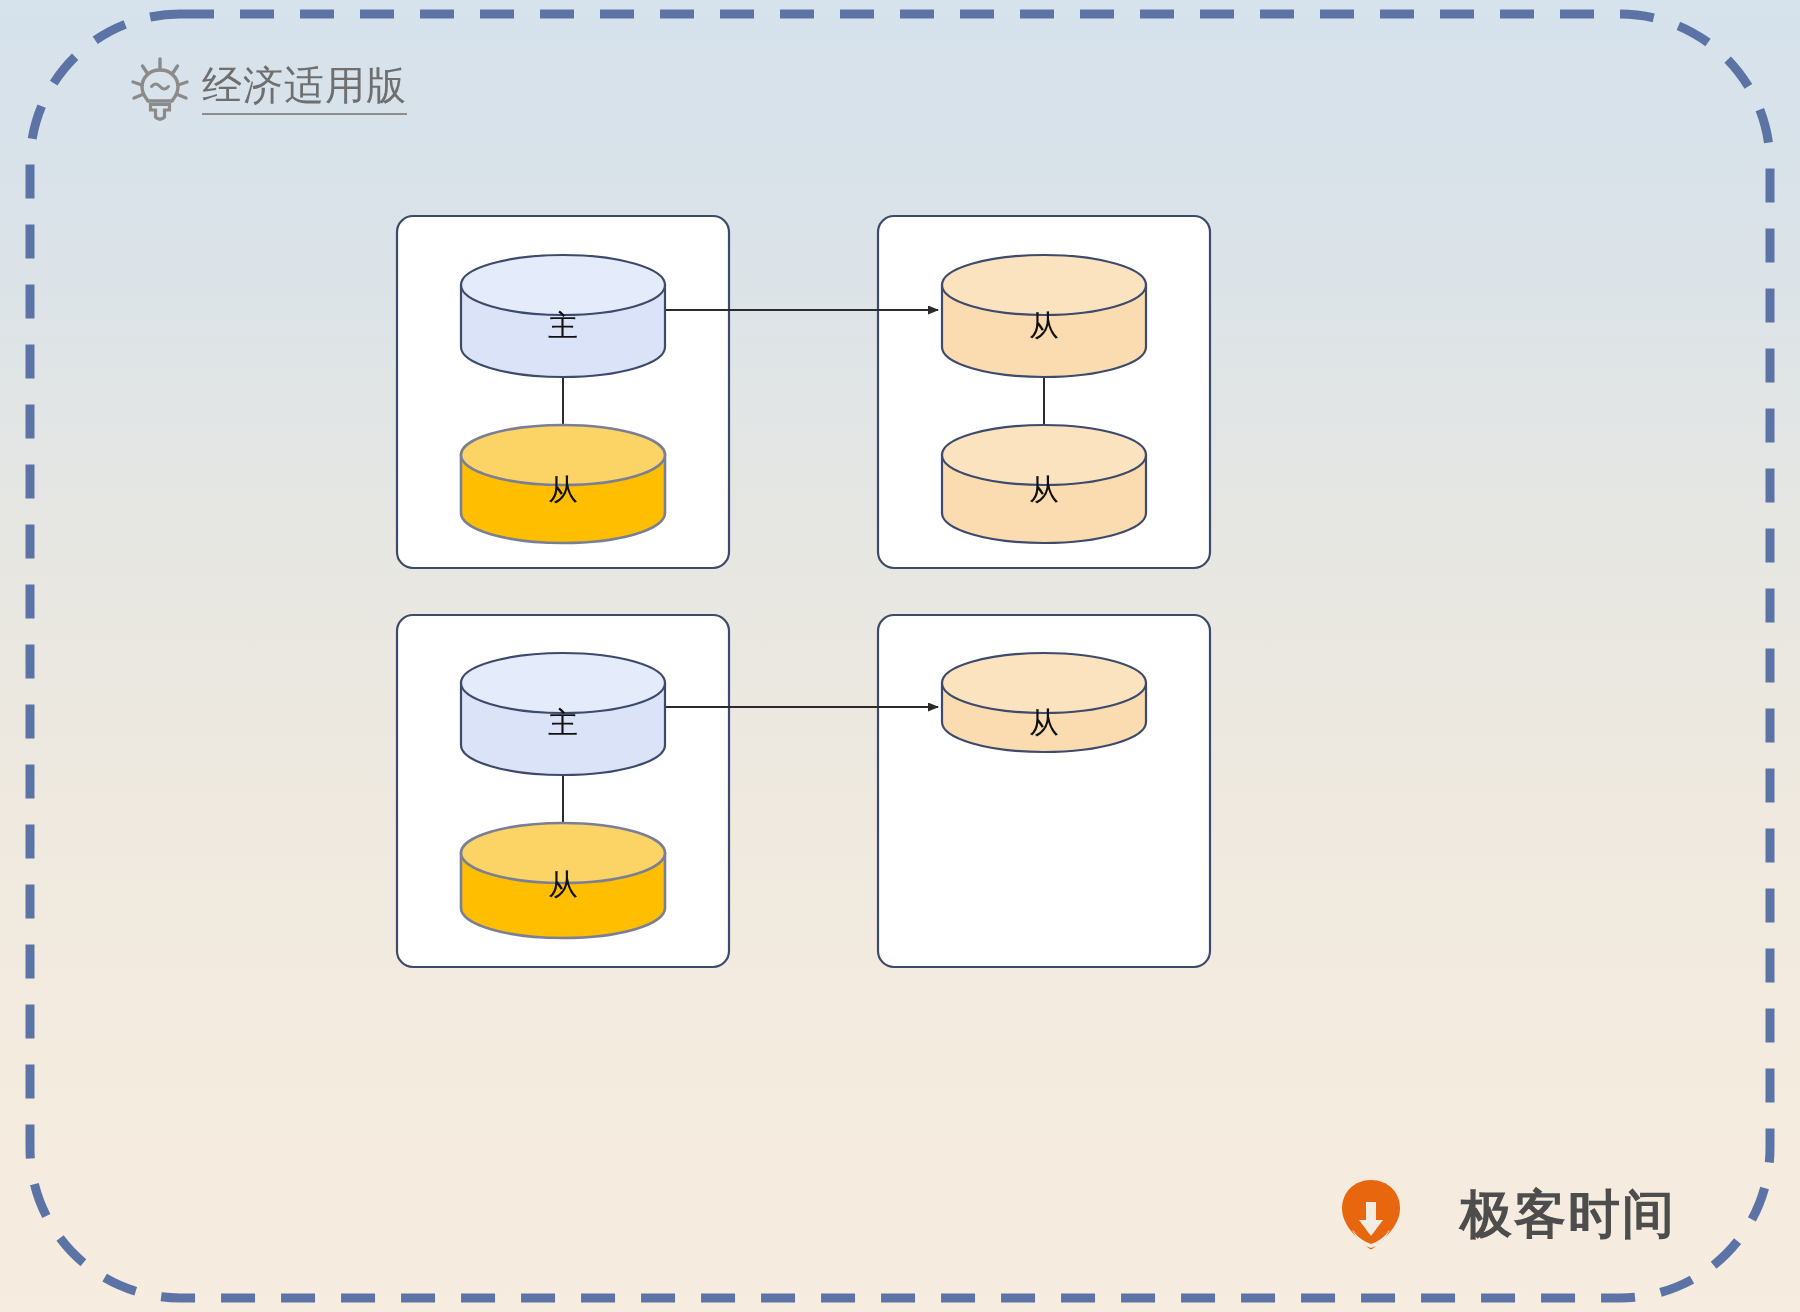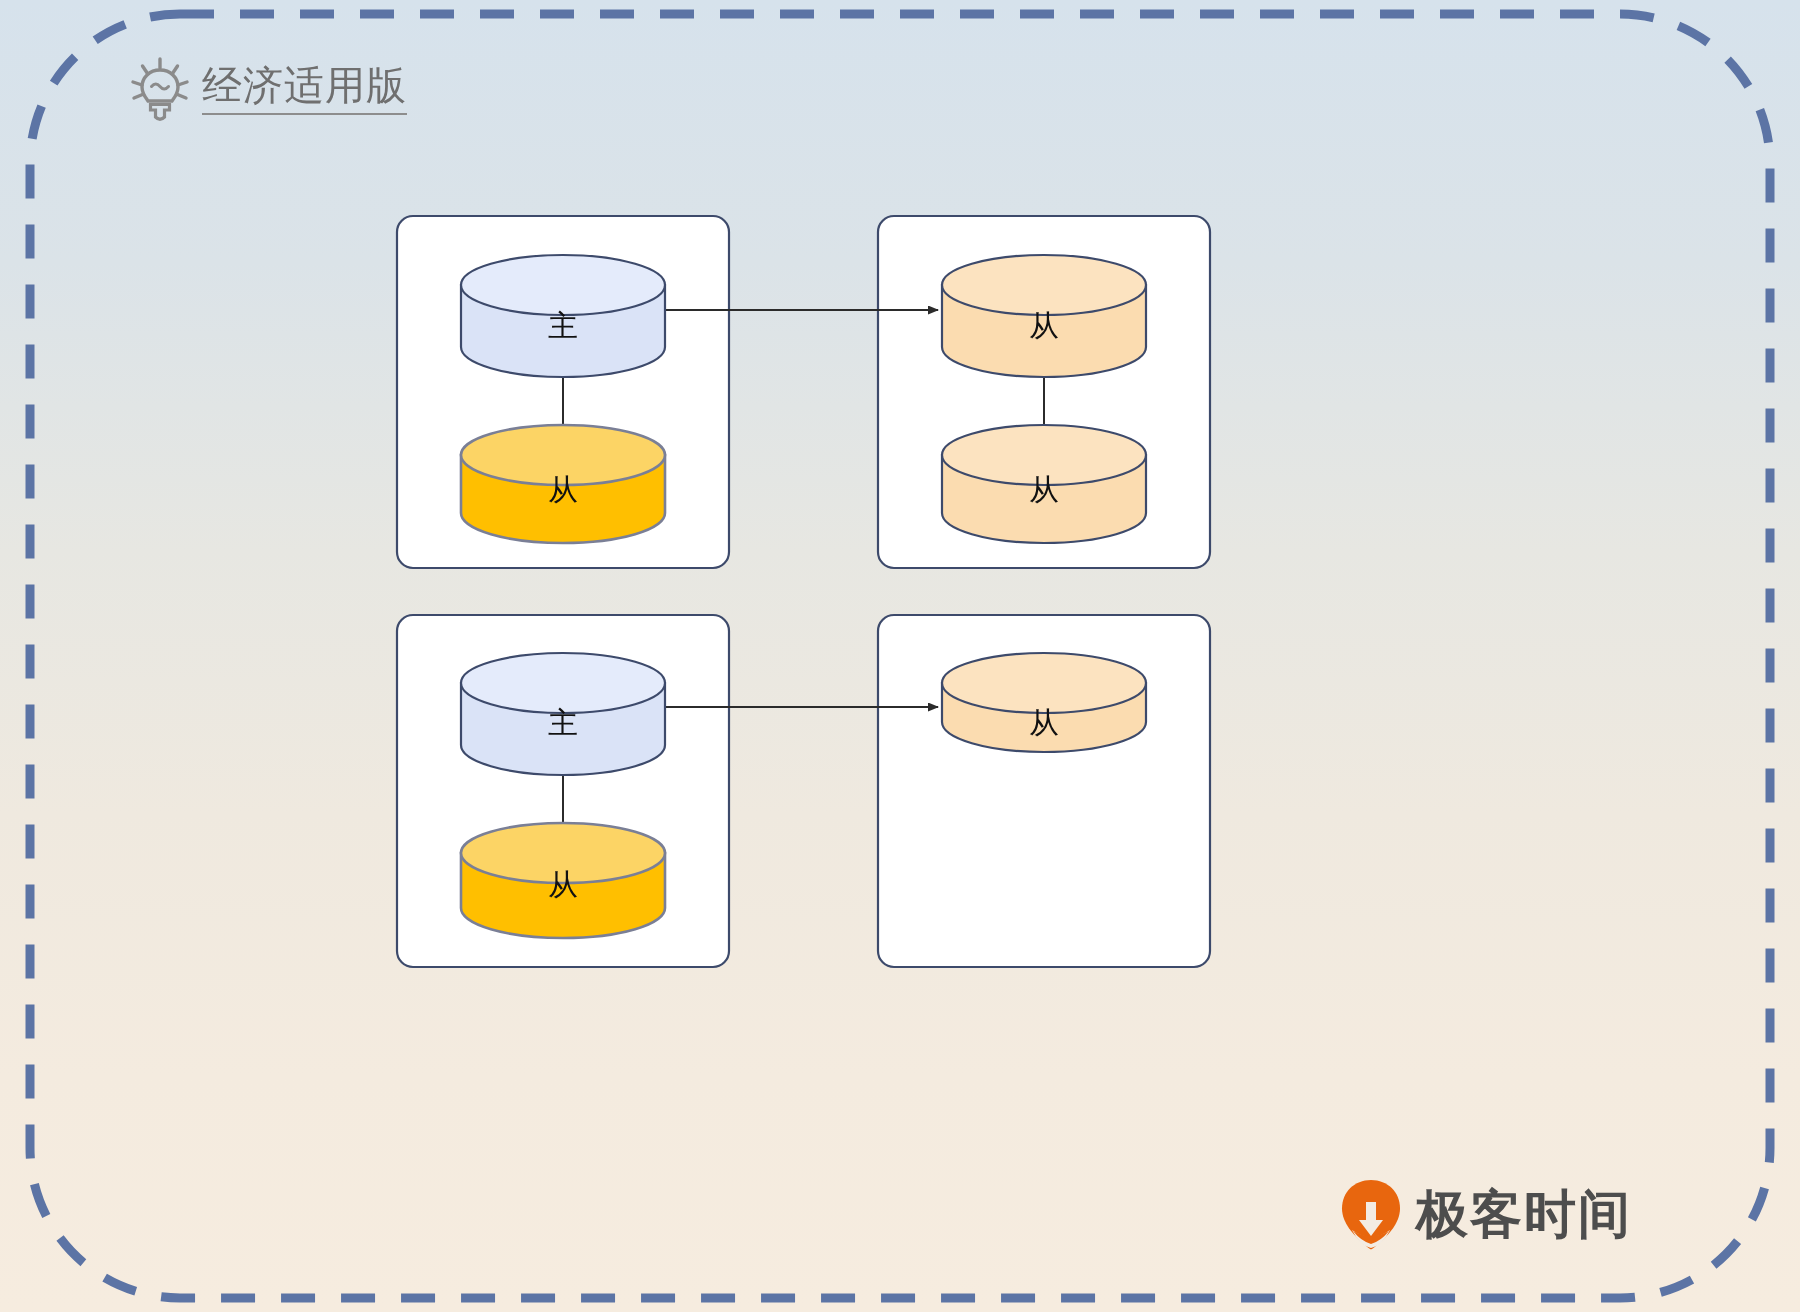--- a/index.html
+++ b/index.html
@@ -80,20 +80,21 @@
     width: 66px;
     height: 72px;
     flex: 0 0 auto;
   }
   #geek-wordmark {
     font-size: 52px;
     line-height: 1;
     color: #4d4d4d;
     font-weight: 700;
     letter-spacing: 2px;
+    margin-left: 44px;
   }
 </style>
 </head>
 <body>
 
 <div id="stage">
 
   <svg id="frame-svg" viewBox="0 0 1800 1312">
     <rect x="30" y="14" width="1740" height="1284" rx="150" ry="150" fill="none" stroke="#5c74a5" stroke-width="9" stroke-dasharray="34 26" stroke-linecap="butt"></rect>
   </svg>

